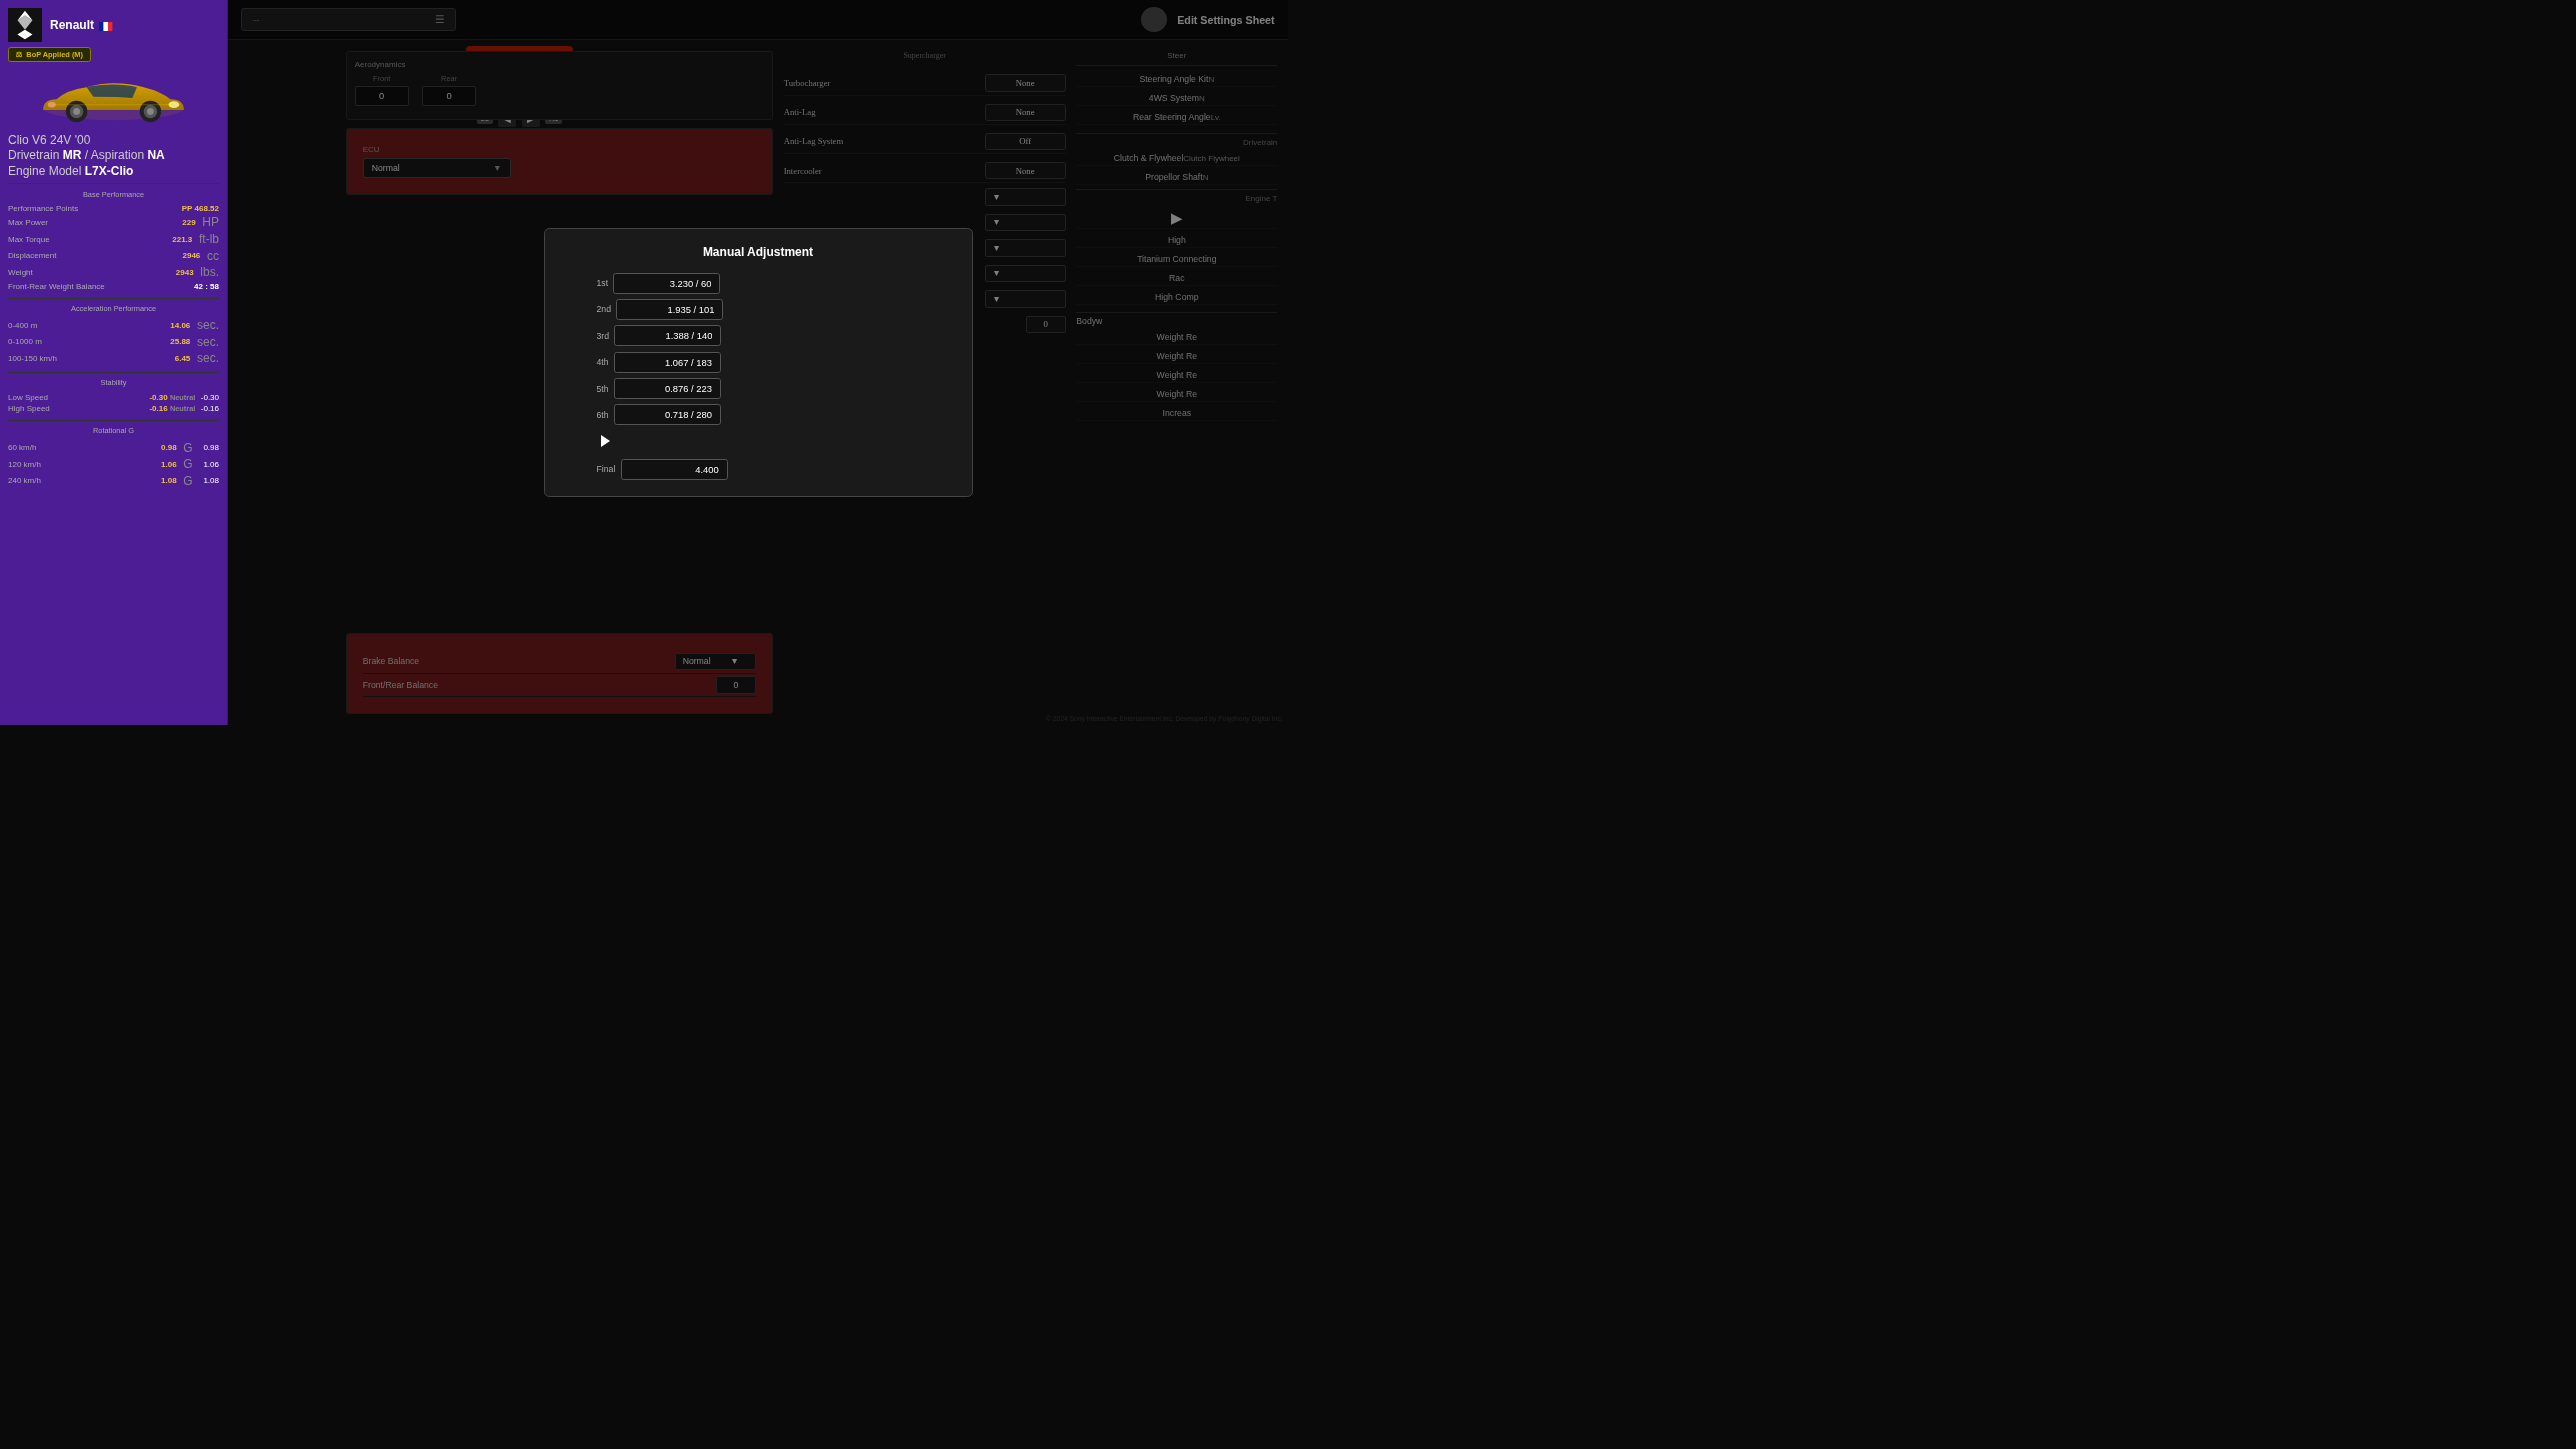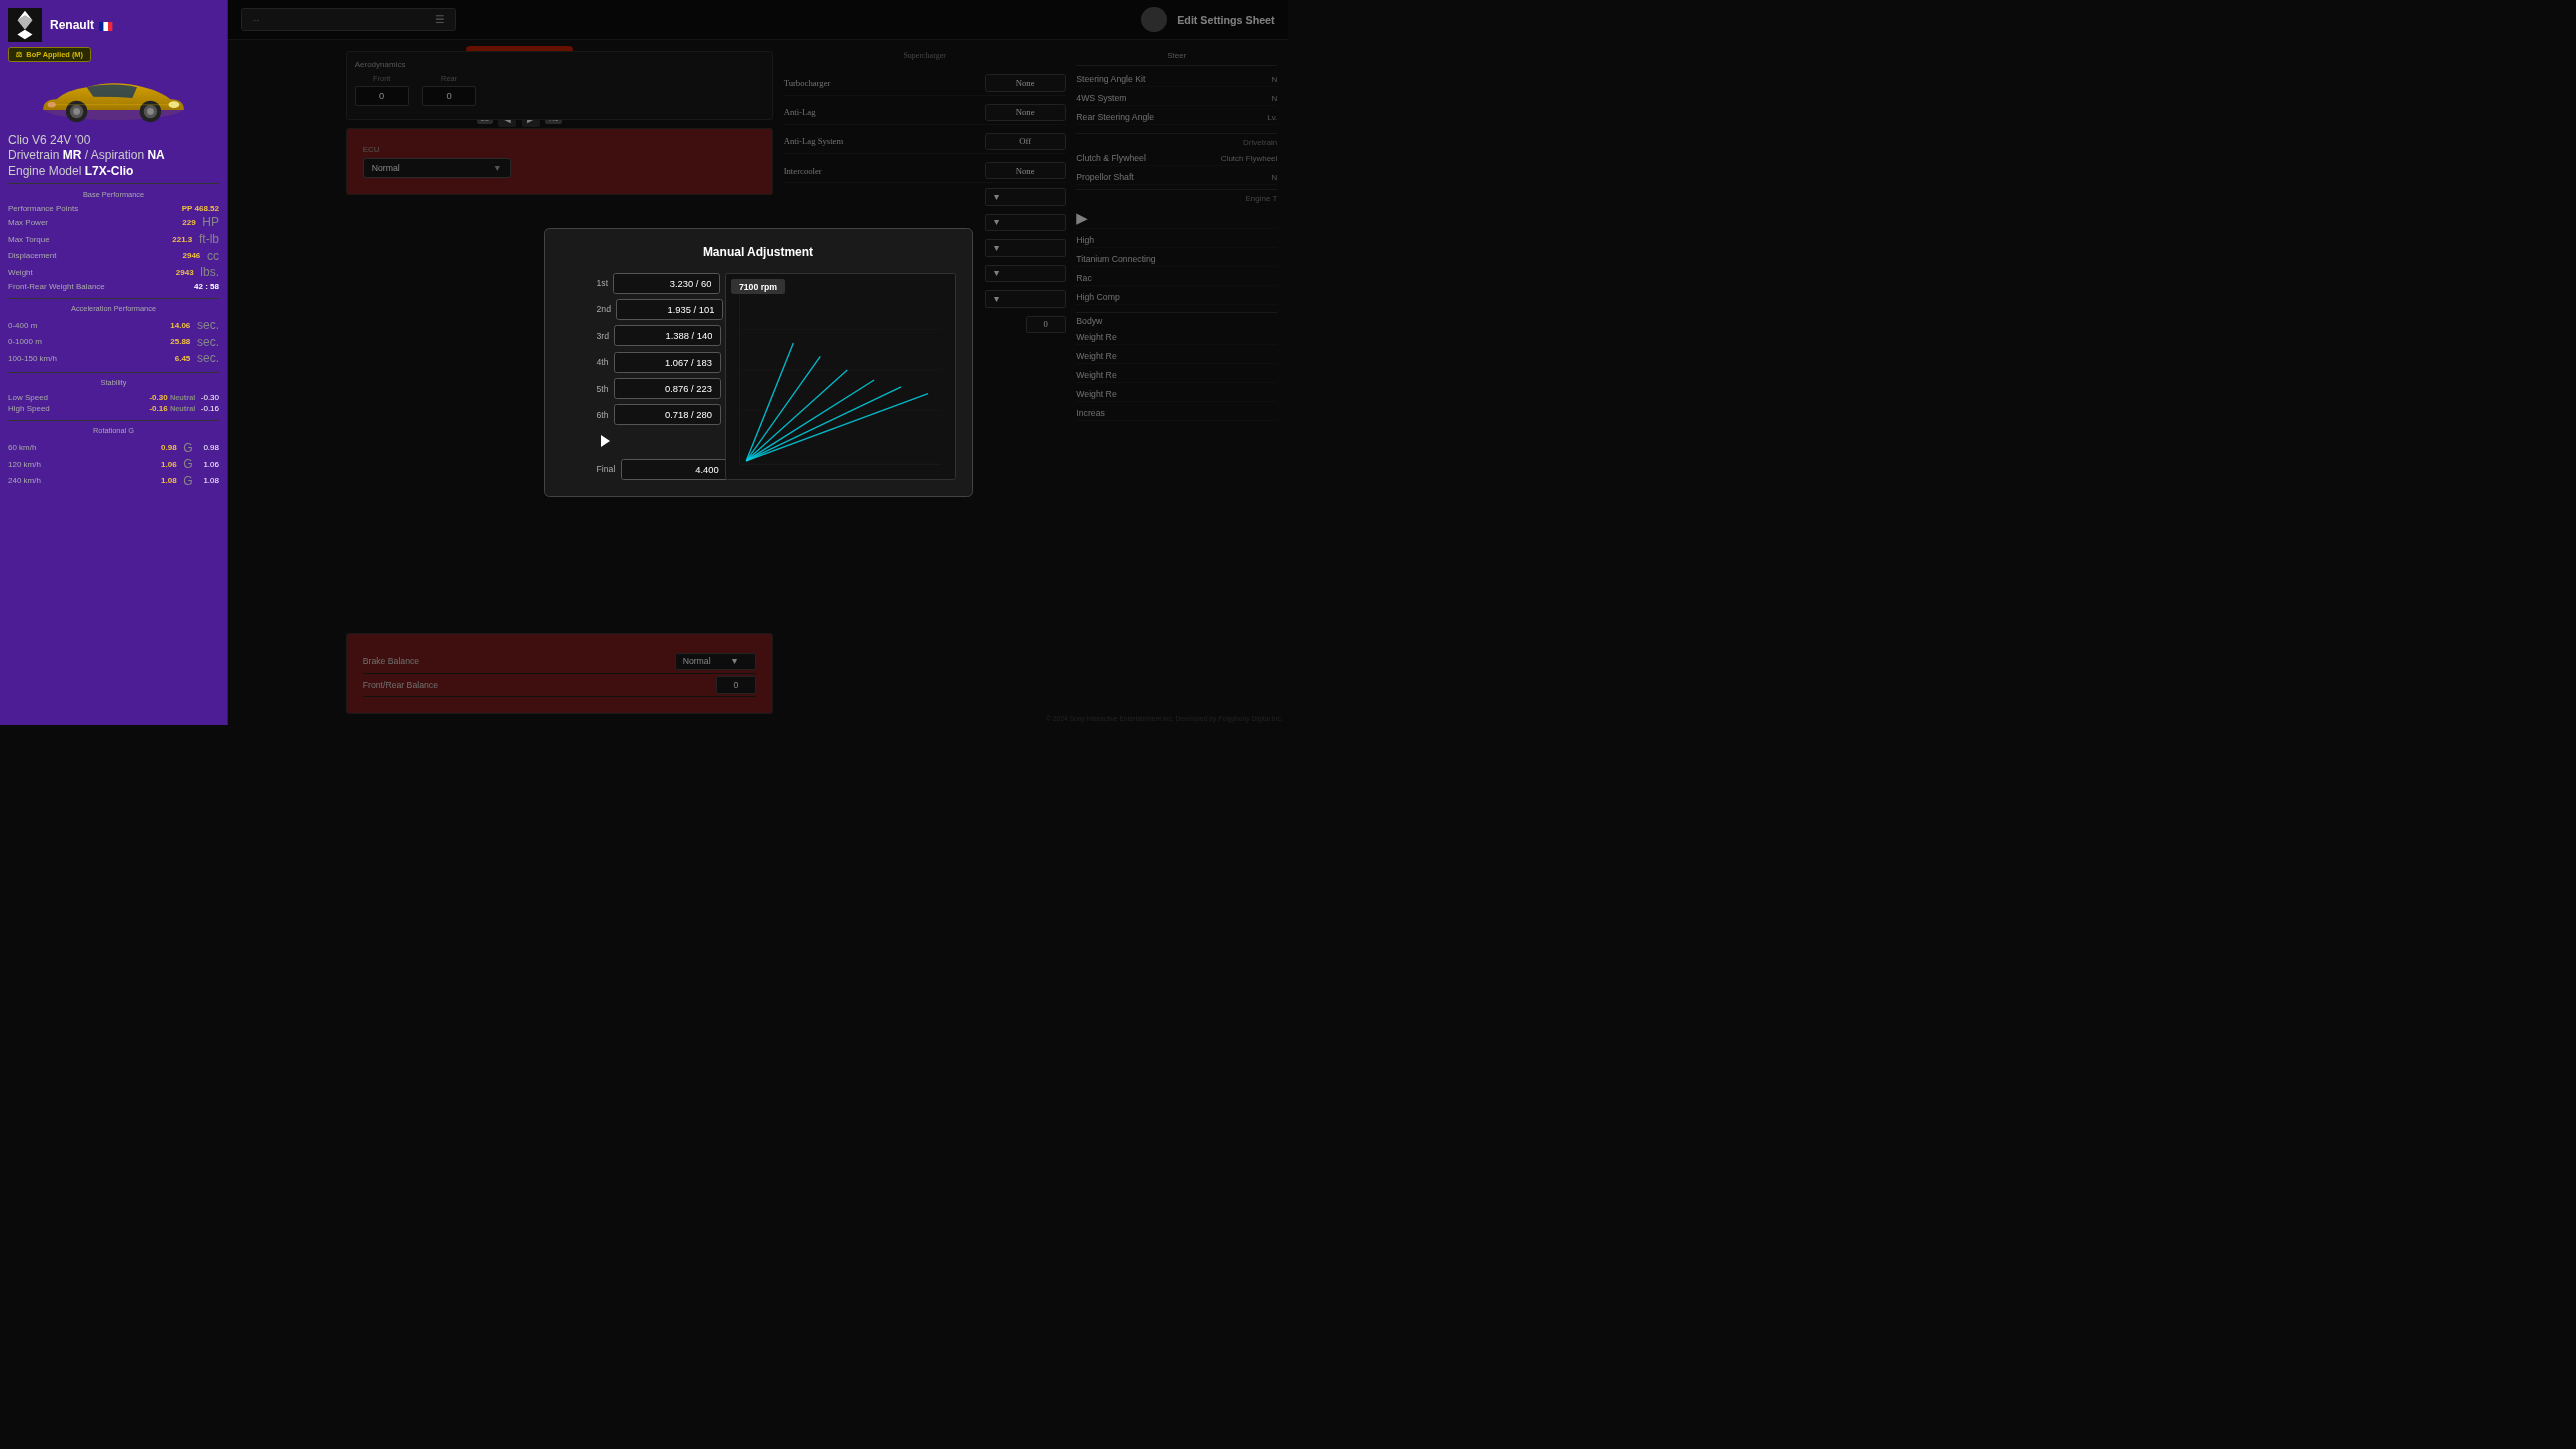--- a/index.html
+++ b/index.html
@@ -287,21 +287,21 @@
     .far-right-section-title {
       color: #aaa;
       font-size: 8px;
       text-align: center;
       border-bottom: 0.7px solid #333;
       padding-bottom: 5px;
       margin-bottom: 2.7px;
     }
     .far-right-item {
       display: flex;
-      justify-content: space-between;
+      justify-content: center;
       align-items: center;
       padding: 2px 0;
       border-bottom: 0.7px solid #1e1e1e;
     }
     .far-right-label { color: #ddd; }
     .far-right-value { color: #aaa; font-size: 8px; }
 
     
     .measure-panel {
       position: absolute;
@@ -976,45 +976,20 @@
 
           <div style="display:flex;align-items:center;height:20px;margin-left:40px;">
             <div style="width:0;height:0;border-top:6.7px solid transparent;border-bottom:6.7px solid transparent;border-left:9.4px solid #fff;"></div>
           </div>
           <div class="gear-final-row">
             <span class="gear-label">Final</span>
             <input class="gear-input" type="text" value="4.400" style="">
           </div>
         </div>
 
-        <div class="chart-area">
-          <div class="rpm-badge">7100 rpm</div>
-          <svg class="chart-svg" viewBox="0 0 340 300" xmlns="http://www.w3.org/2000/svg">
-
-            <rect width="340" height="300" fill="#111"></rect>
-
-            <line x1="20" y1="20" x2="20" y2="280" stroke="#222" stroke-width="1"></line>
-            <line x1="20" y1="280" x2="320" y2="280" stroke="#222" stroke-width="1"></line>
-            <line x1="20" y1="200" x2="320" y2="200" stroke="#1a1a1a" stroke-width="1"></line>
-            <line x1="20" y1="140" x2="320" y2="140" stroke="#1a1a1a" stroke-width="1"></line>
-            <line x1="20" y1="80" x2="320" y2="80" stroke="#1a1a1a" stroke-width="1"></line>
-
-            <line x1="30" y1="275" x2="100" y2="100" stroke="#00ccdd" stroke-width="2" opacity="0.9"></line>
-
-            <line x1="30" y1="275" x2="140" y2="120" stroke="#00ccdd" stroke-width="2" opacity="0.9"></line>
-
-            <line x1="30" y1="275" x2="180" y2="140" stroke="#00ccdd" stroke-width="2" opacity="0.9"></line>
-
-            <line x1="30" y1="275" x2="220" y2="155" stroke="#00ccdd" stroke-width="2" opacity="0.9"></line>
-
-            <line x1="30" y1="275" x2="260" y2="165" stroke="#00ccdd" stroke-width="2" opacity="0.9"></line>
-
-            <line x1="30" y1="275" x2="300" y2="175" stroke="#00ccdd" stroke-width="2" opacity="0.9"></line>
-          </svg>
-        </div>
 
       </div>
     </div>
   </div>
 
 </div>
 
 <div class="bottom-status">
   <span>© 2024 Sony Interactive Entertainment Inc. Developed by Polyphony Digital Inc.</span>
 </div>

